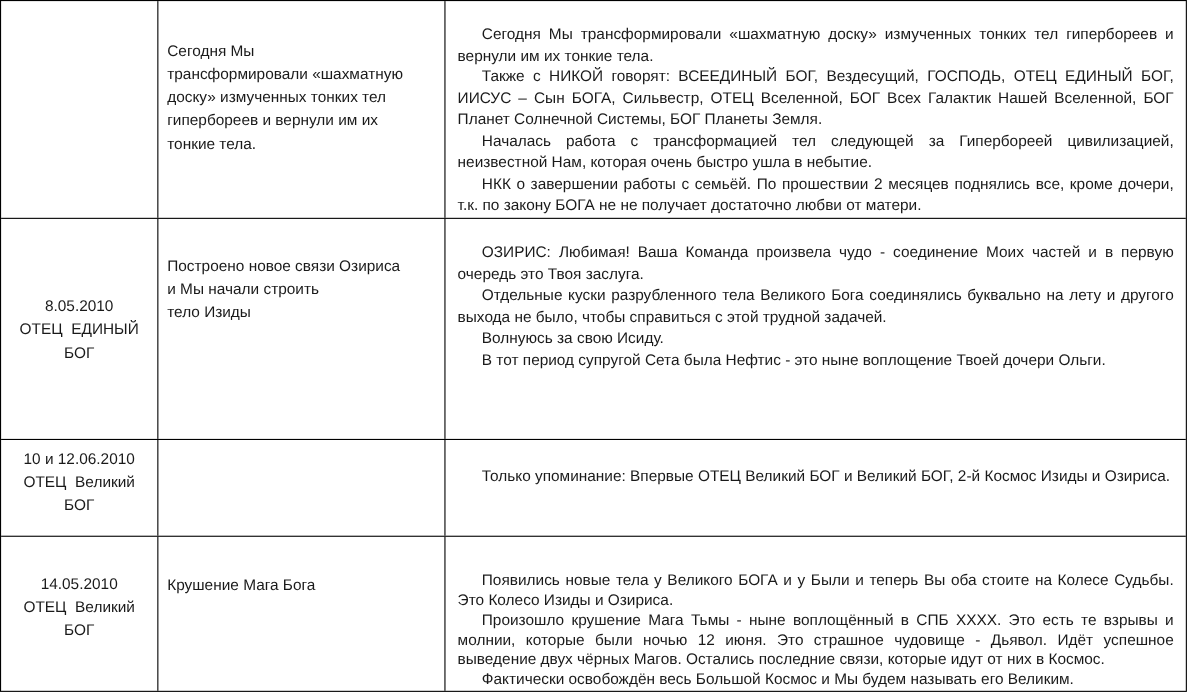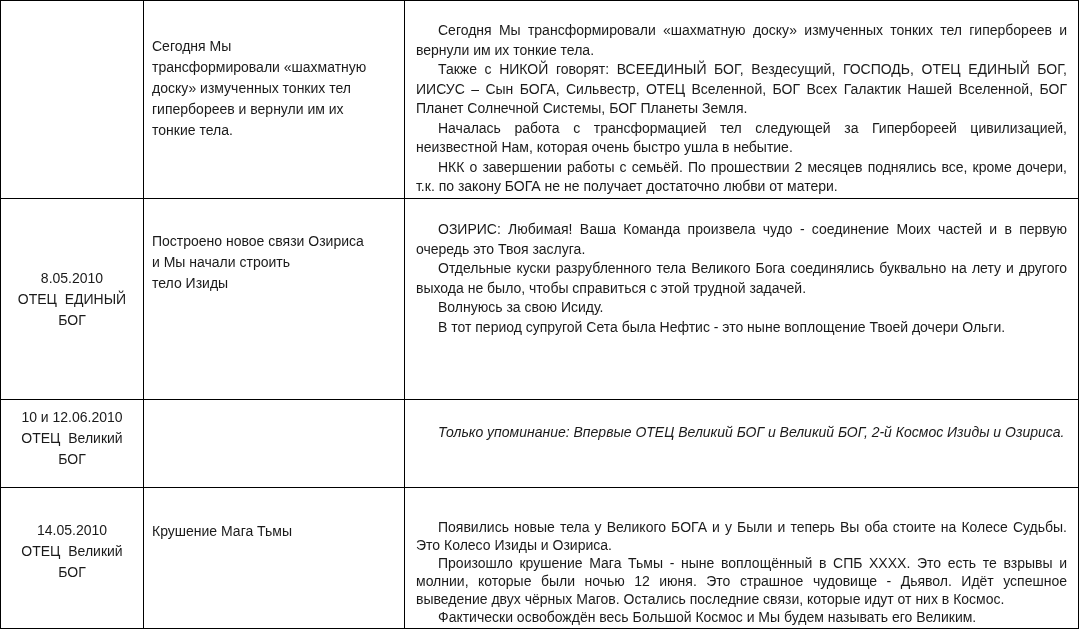--- a/index.html
+++ b/index.html
@@ -64,21 +64,21 @@
     white-space: pre-wrap;
   }
 
   .details-cell {
     flex: 1 1 auto;
     padding: 20px 11px 0 11px;
     text-align: justify;
     line-height: 19.5px;
   }
   .r1 .details-cell { padding-top: 21px; }
-  .r2 .details-cell { padding-top: 23px; font-style: italic; }
+  .r2 .details-cell { padding-top: 23px; }
   .r3 .details-cell { padding-top: 30px; line-height: 18px; }
 
   .para {
     margin: 0;
     text-indent: 22px;
   }
   .hl { background: var(--hl, #cfe2f4); }
   sup.fnref {
     font-size: 10px;
     line-height: 0;
@@ -122,21 +122,21 @@
     <div class="row r2">
       <div class="cell date-cell"><div class="date-line">10 и 12.06.2010</div><div class="speaker-line">ОТЕЦ  Великий  БОГ</div></div>
       <div class="cell summary-cell"></div>
       <div class="cell details-cell">
         <p class="para"><span>Только упоминание: Впервые ОТЕЦ Великий БОГ и Великий БОГ,  2-й  Космос Изиды и Озириса.</span></p>
       </div>
     </div>
     <div class="row r3">
       <div class="cell date-cell"><div class="date-line">14.05.2010</div><div class="speaker-line">ОТЕЦ  Великий  БОГ</div></div>
       <div class="cell summary-cell">
-        <div class="summary-paragraph">Крушение Мага Тьмы</div>
+        <div class="summary-paragraph">Крушение Мага Бога</div>
       </div>
       <div class="cell details-cell">
         <p class="para"><span>Появились новые тела у Великого БОГА и у Были и теперь Вы оба стоите на Колесе Судьбы. Это Колесо Изиды и Озириса.</span></p>
         <p class="para"><span>Произошло крушение Мага Тьмы - ныне воплощённый в СПБ ХХХХ. Это есть те взрывы и молнии, которые были ночью 12 июня. Это страшное чудовище - Дьявол. Идёт успешное выведение двух чёрных Магов. Остались последние связи, которые идут от них в Космос.</span></p>
         <p class="para"><span>Фактически освобождён весь Большой Космос и Мы будем называть его Великим.</span></p>
       </div>
     </div>
   </div>
 
 </body></html>

